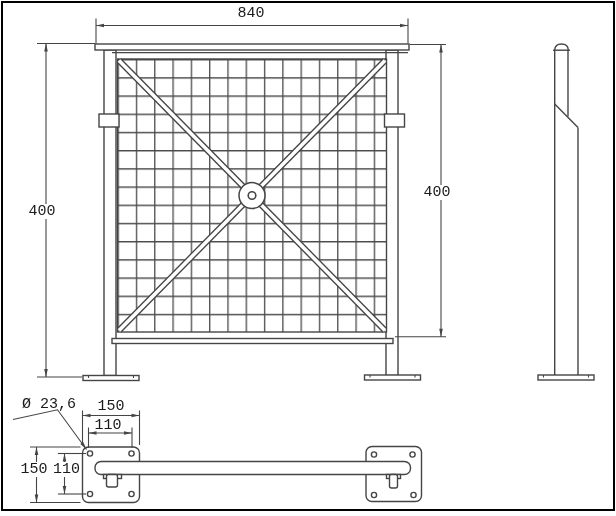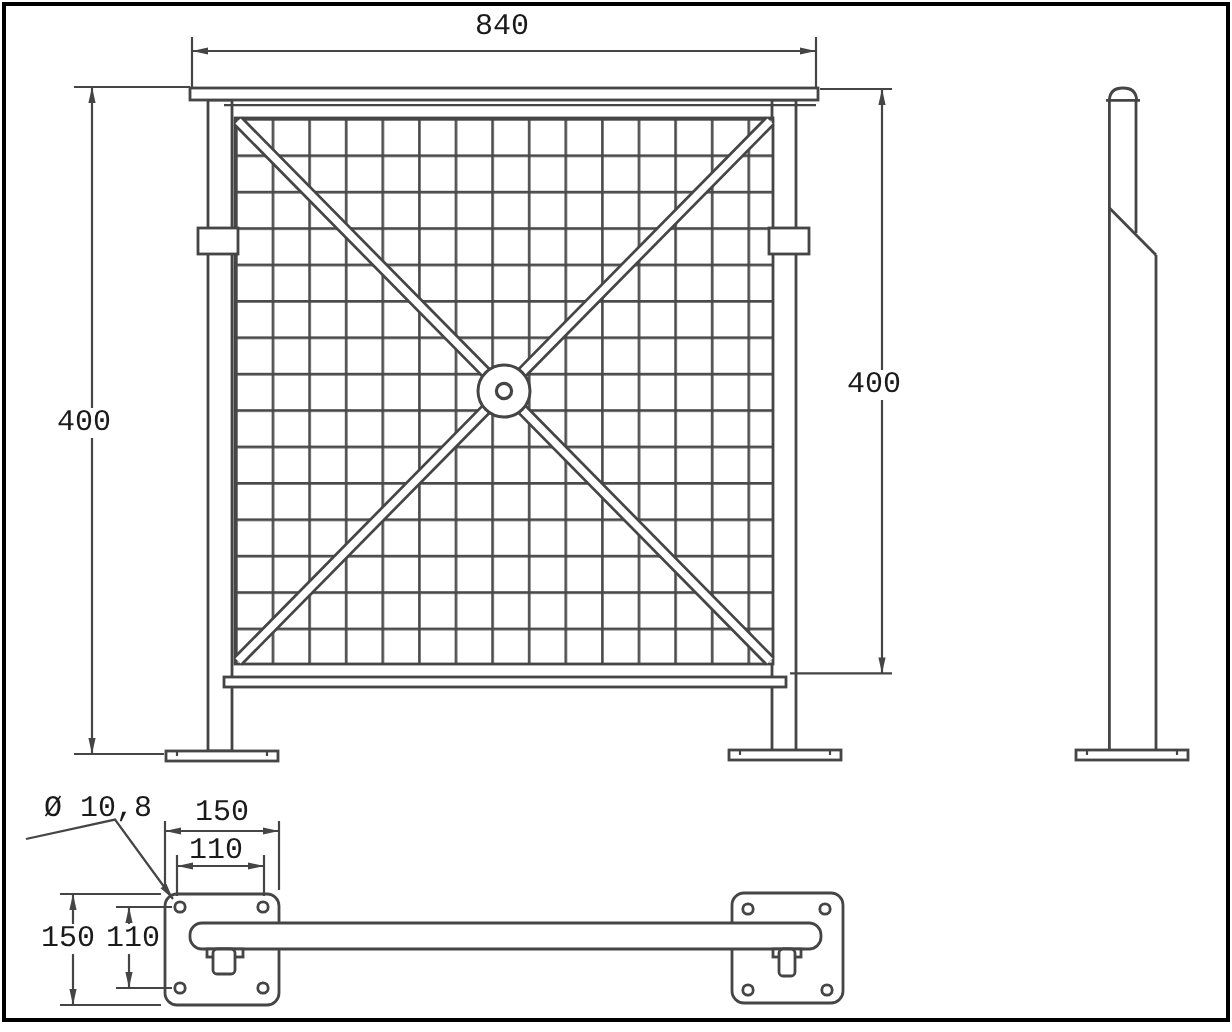--- a/index.html
+++ b/index.html
@@ -181,21 +181,21 @@
       </g>
     </g>
   </svg>
 
   <div class="dim-label" style="left:231px;top:6px;width:40px;">840</div>
 
   <div class="dim-label onwhite" style="left:26px;top:204px;width:30px;">400</div>
 
   <div class="dim-label onwhite" style="left:421px;top:185px;width:30px;">400</div>
 
-  <div class="dim-label" style="left:21px;top:397px;width:56px;">Ø 10,8</div>
+  <div class="dim-label" style="left:21px;top:397px;width:56px;">Ø 23,6</div>
 
   <div class="dim-label" style="left:93px;top:399px;width:36px;">150</div>
 
   <div class="dim-label" style="left:90px;top:418px;width:36px;">110</div>
 
   <div class="dim-label onwhite" style="left:19px;top:462px;width:28px;">150</div>
 
   <div class="dim-label onwhite" style="left:52px;top:462px;width:26px;">110</div>
 </div>
 

